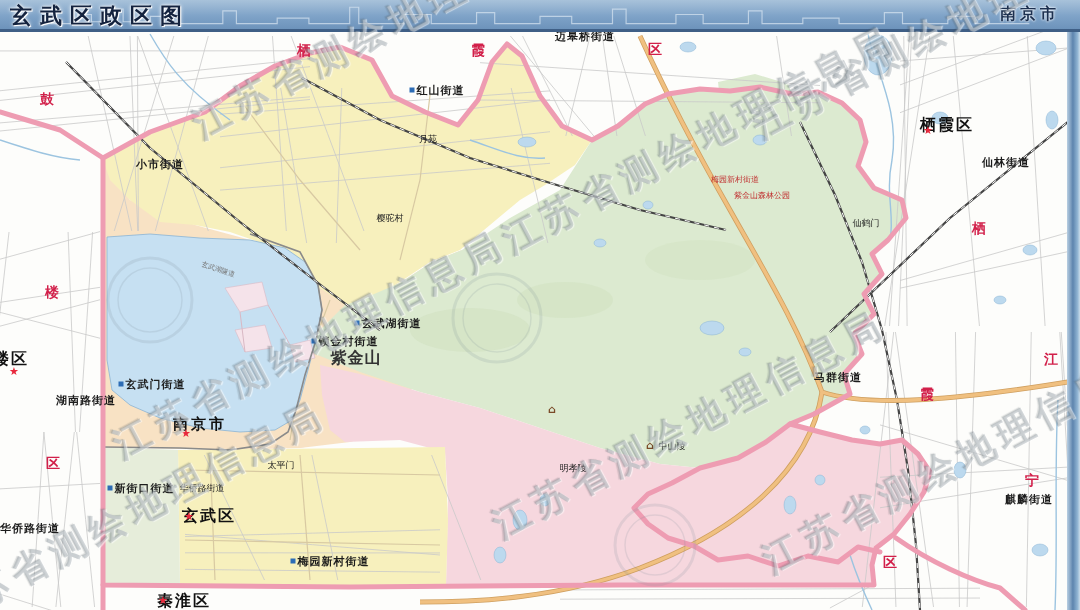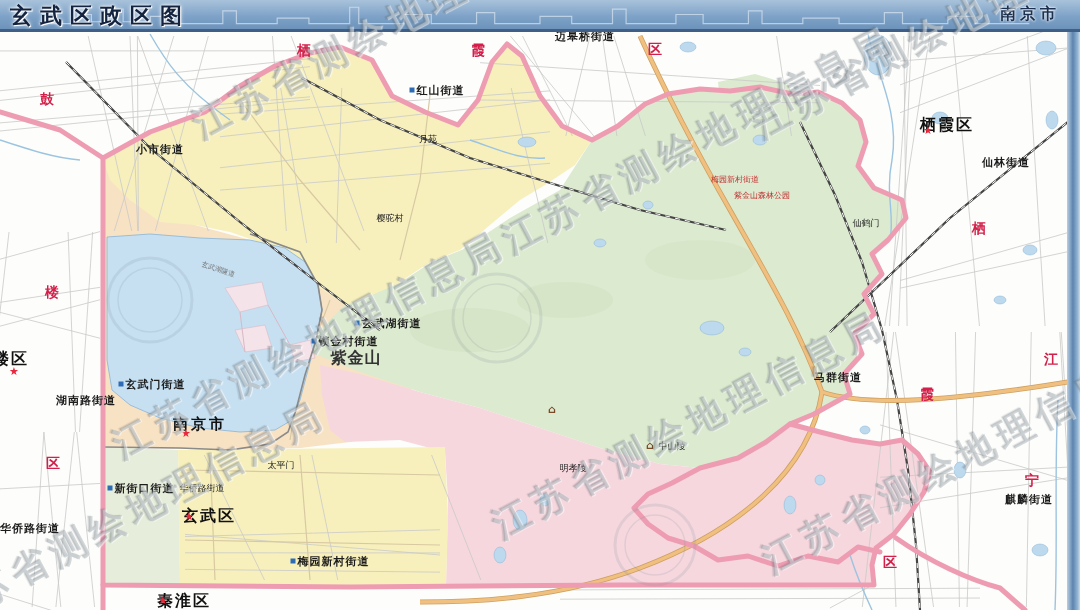--- a/index.html
+++ b/index.html
@@ -248,21 +248,21 @@
         L350,587 L103,585 Z"></path>
       <path d="M790,424 L766,442 L738,458 L700,468 L672,483 L648,494 L634,508 L648,524 L668,538 L694,546 L718,560
         L748,556 L778,566 L808,556 L838,562 L858,547 L880,552"></path>
       <path d="M103,585 L103,610"></path>
       <path d="M103,158 L60,130 L20,118 L0,112"></path>
       <path d="M896,538 C930,562 970,580 1000,588 L1025,610"></path>
     </g>
   </svg>
 
   <div id="labels">
-      <div class="lb st" style="left: 160px; top: 149px;">小市街道</div>
+      <div class="lb st" style="left: 160px; top: 164px;">小市街道</div>
       <div class="lb st" style="left: 585px; top: 36px;">迈皋桥街道</div>
       <div class="lb st" style="left: 437px; top: 90px;"><span class="sq"></span>红山街道</div>
       <div class="lb st" style="left: 388px; top: 323px;"><span class="sq"></span>玄武湖街道</div>
       <div class="lb st" style="left: 345px; top: 341px;"><span class="sq"></span>锁金村街道</div>
       <div class="lb st" style="left: 152px; top: 384px; text-align: right;"><span class="sq"></span>玄武门街道</div>
       <div class="lb st" style="left: 86px; top: 384px; margin-top: 16px;">湖南路街道</div>
       <div class="lb st" style="left: 141px; top: 488px;"><span class="sq"></span>新街口街道</div>
       <div class="lb st" style="left: 30px; top: 528px;">华侨路街道</div>
       <div class="lb st" style="left: 330px; top: 561px;"><span class="sq"></span>梅园新村街道</div>
       <div class="lb st" style="left: 1006px; top: 129px; margin-top: 33px;">仙林街道</div>

